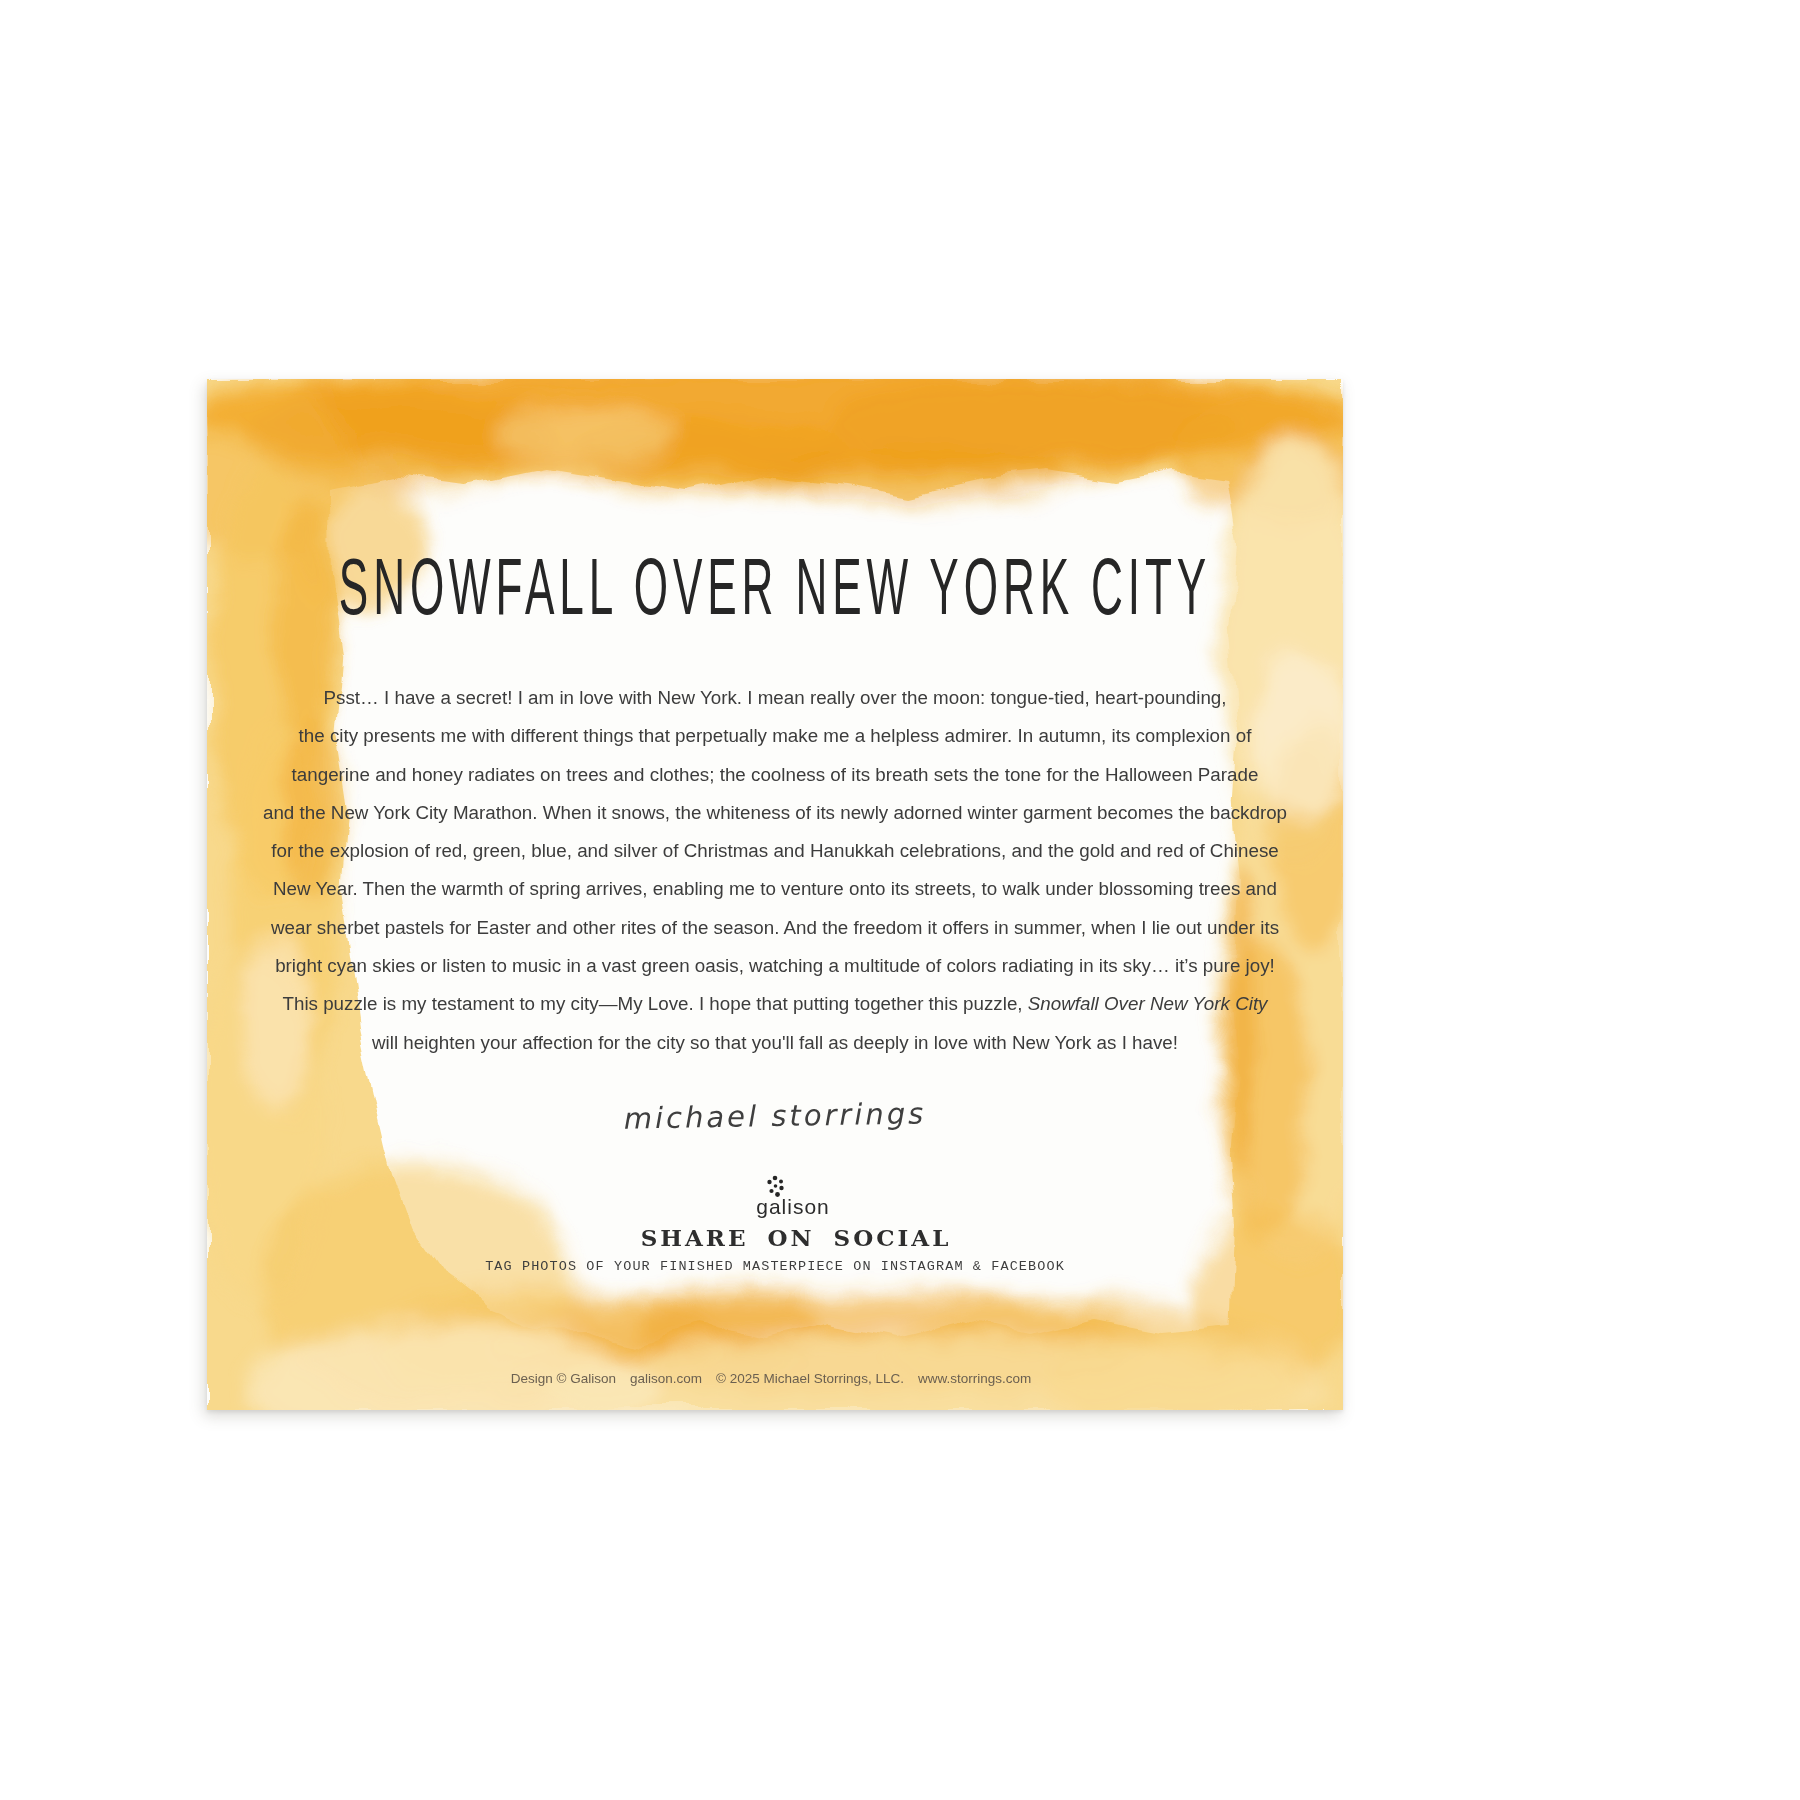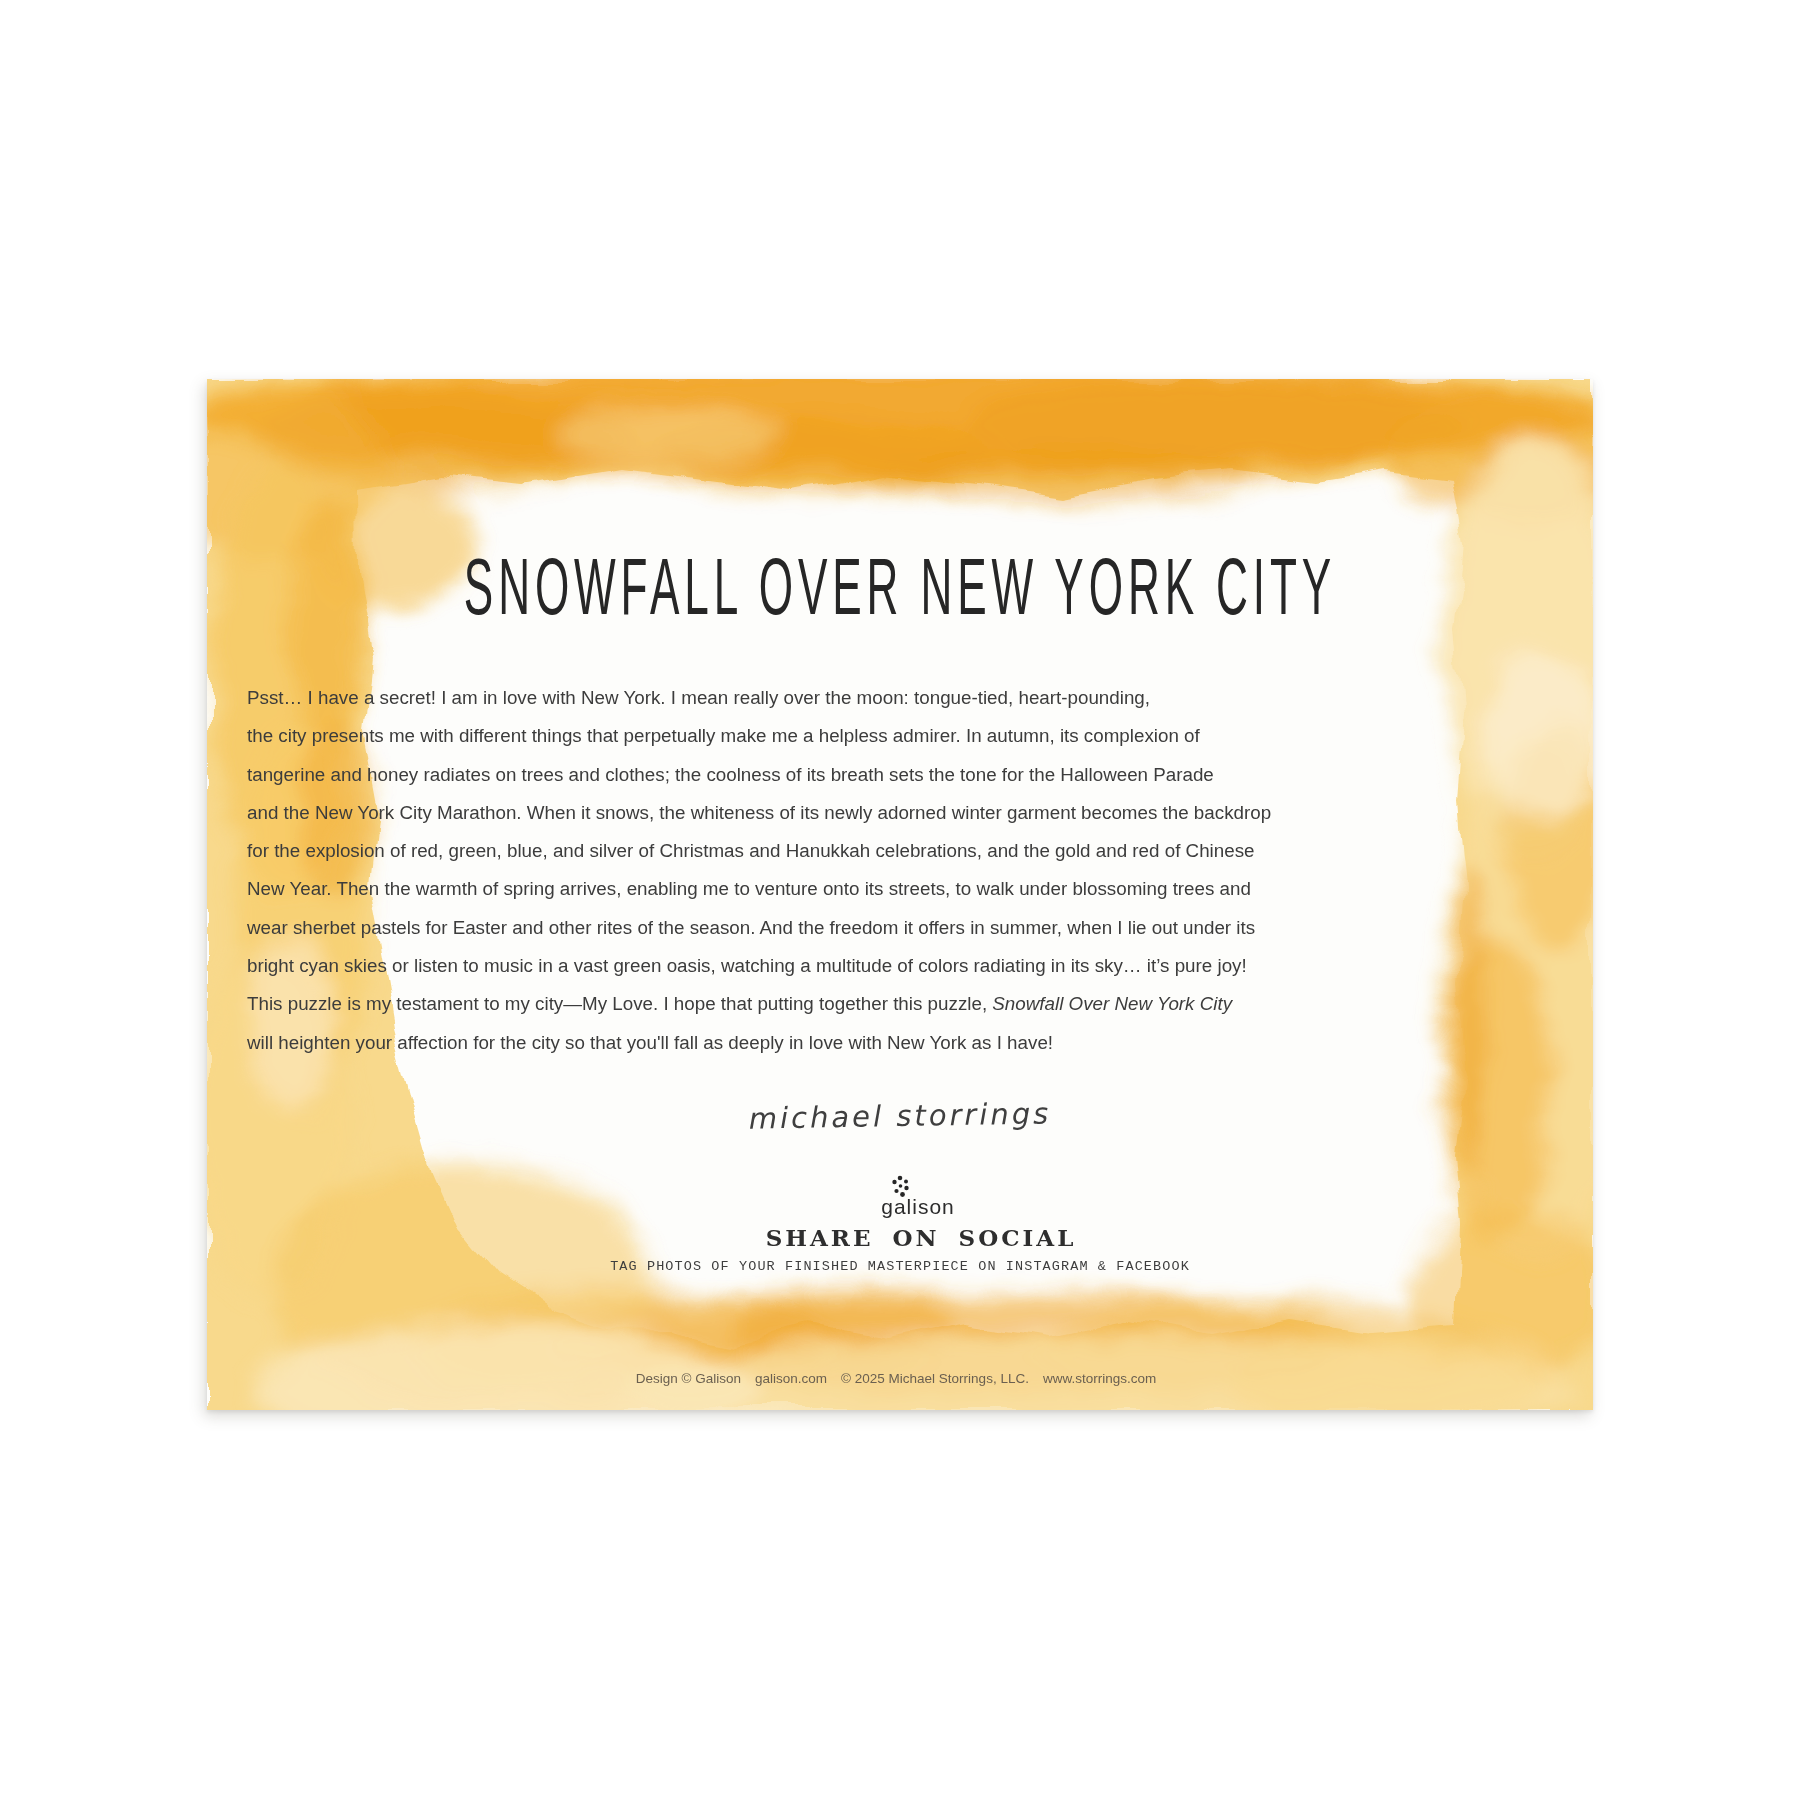--- a/index.html
+++ b/index.html
@@ -6,21 +6,21 @@
   body{
     width:1800px;height:1800px;
     background:#ffffff;
     overflow:hidden;
     font-family:"Liberation Sans", sans-serif;
     position:relative;
   }
   .card{
     position:absolute;
     left:207px; top:379px;
-    width:1386px; height:1031px;
+    width:1136px; height:1031px;
     background:#fdfdfb;
     box-shadow:-3px 6px 14px rgba(90,85,75,.22), 0 2px 4px rgba(0,0,0,.08);
   }
   .frame{
     position:absolute; inset:0;
     width:100%; height:100%;
     display:block;
   }
   .content{position:absolute; inset:0;}
 
@@ -31,20 +31,21 @@
     font-size:45px;
     font-weight:400;
     letter-spacing:5px;
     white-space:nowrap;
     color:var(--title-color,#262626);
     transform:scale(.98,1.78);
     transform-origin:center top;
   }
   .paragraph{
     position:absolute; top:300px; left:40px; right:40px;
+    text-align:center;
   }
   .pline{
     line-height:38.3px;
     font-size:18.8px;
     color:var(--text-color,#3c3c3c);
     white-space:nowrap;
   }
   .pline .it{font-style:italic;}
   .signature{
     position:absolute; top:720px; left:0; right:0;

